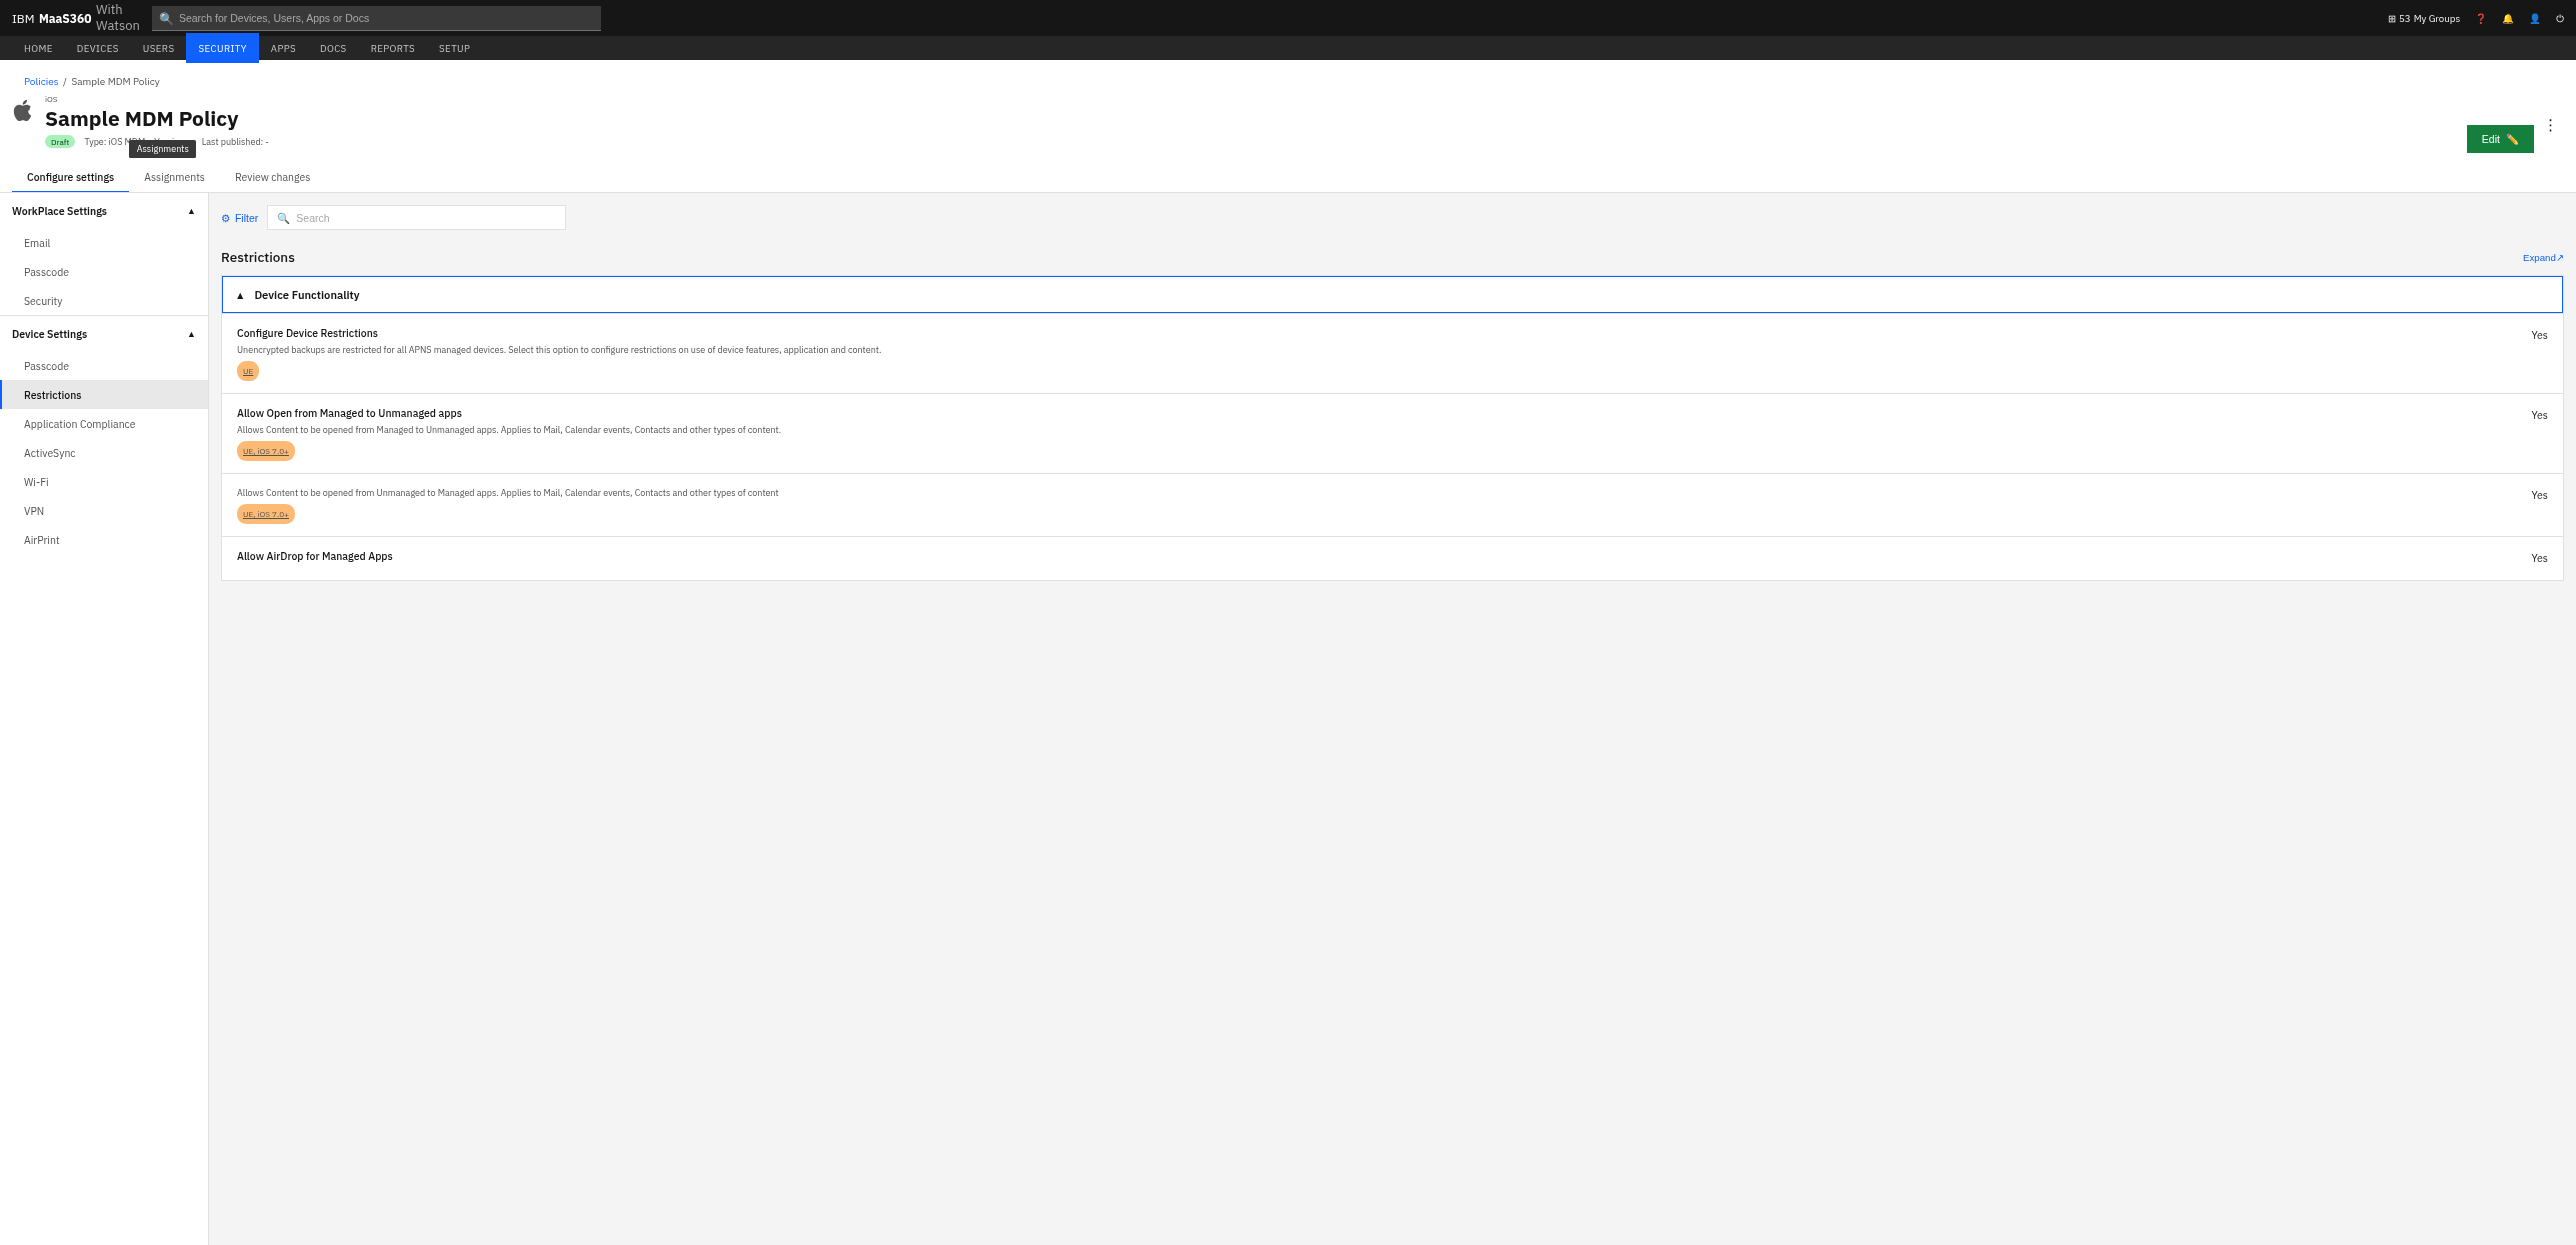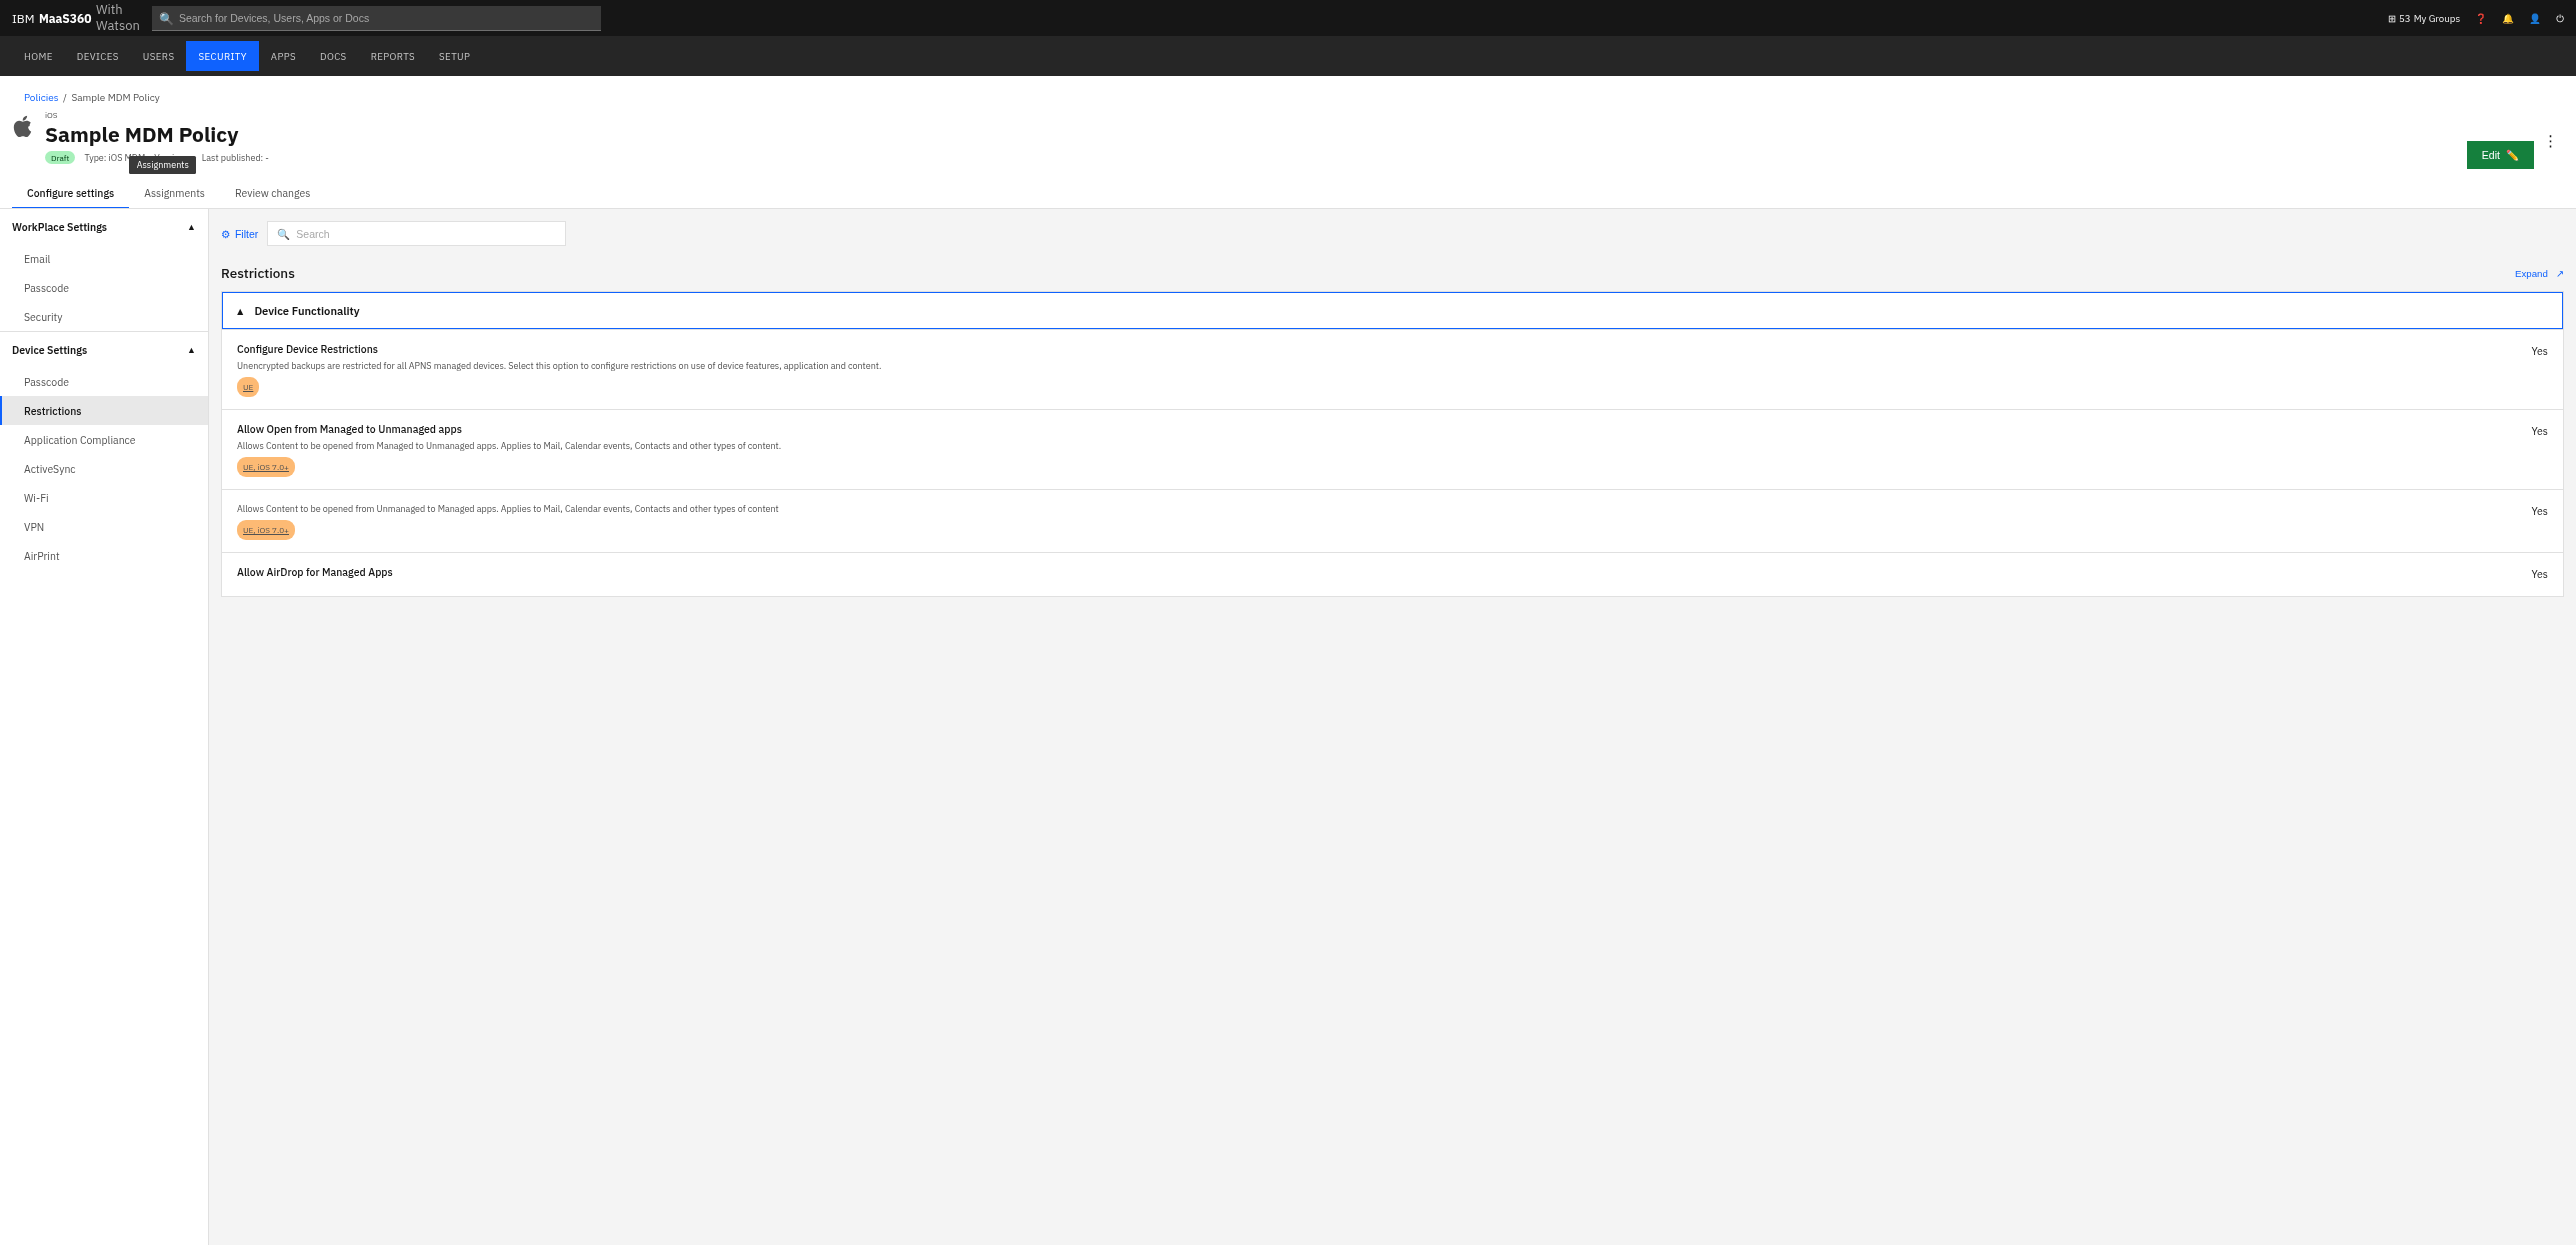--- a/index.html
+++ b/index.html
@@ -56,21 +56,21 @@
       color: #f4f4f4;
     }
     .nav-actions span { font-size: 9.7px; cursor: pointer; }
     .my-groups { display: flex; align-items: center; gap: 3px; font-size: 9.7px; }
 
     
     .menu-bar {
       background: #262626;
       display: flex;
       align-items: center;
-      height: 40px;
+      height: 24px;
       padding: 0 12px;
       gap: 0;
     }
     .menu-item {
       color: #c6c6c6;
       font-size: 9.7px;
       padding: 0 12px;
       height: 30px;
       display: flex;
       align-items: center;
@@ -286,21 +286,21 @@
       font-size: 13.5px;
       font-weight: 500;
       color: #161616;
     }
     .expand-btn {
       color: #0f62fe;
       font-size: 9.7px;
       cursor: pointer;
       display: flex;
       align-items: center;
-      gap: 8px;
+      gap: 0;
       background: none;
       border: none;
     }
 
     
     .accordion {
       background: #fff;
       border: 0.7px solid #e0e0e0;
     }
     .accordion-header {

